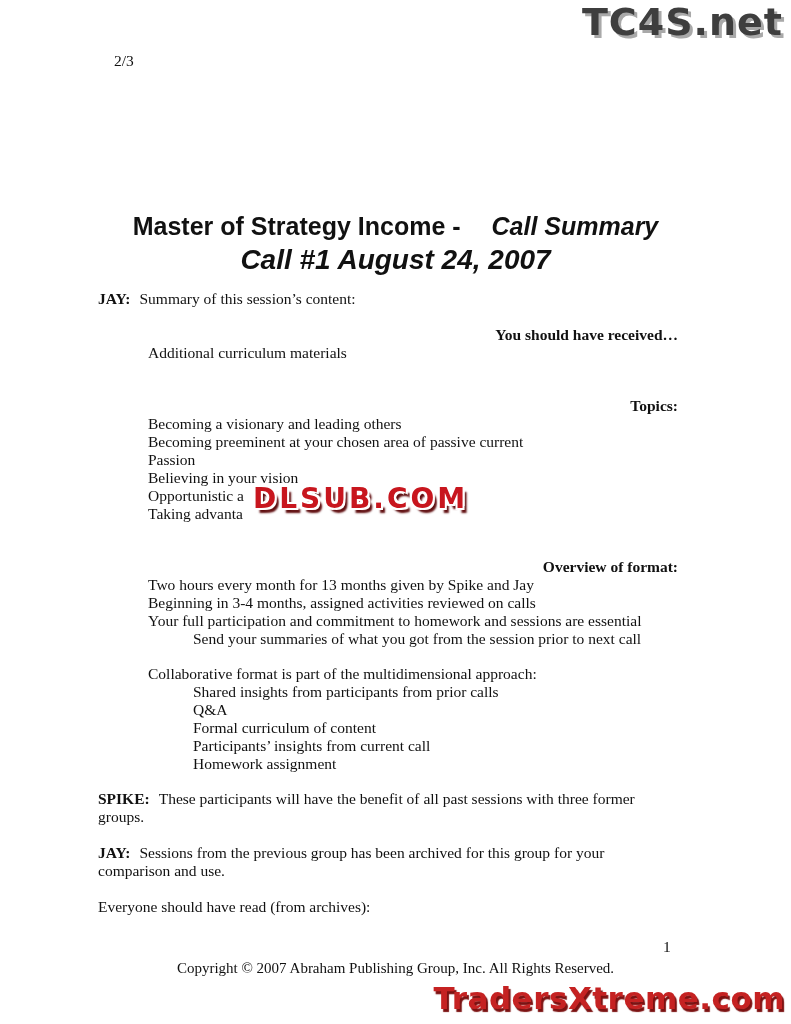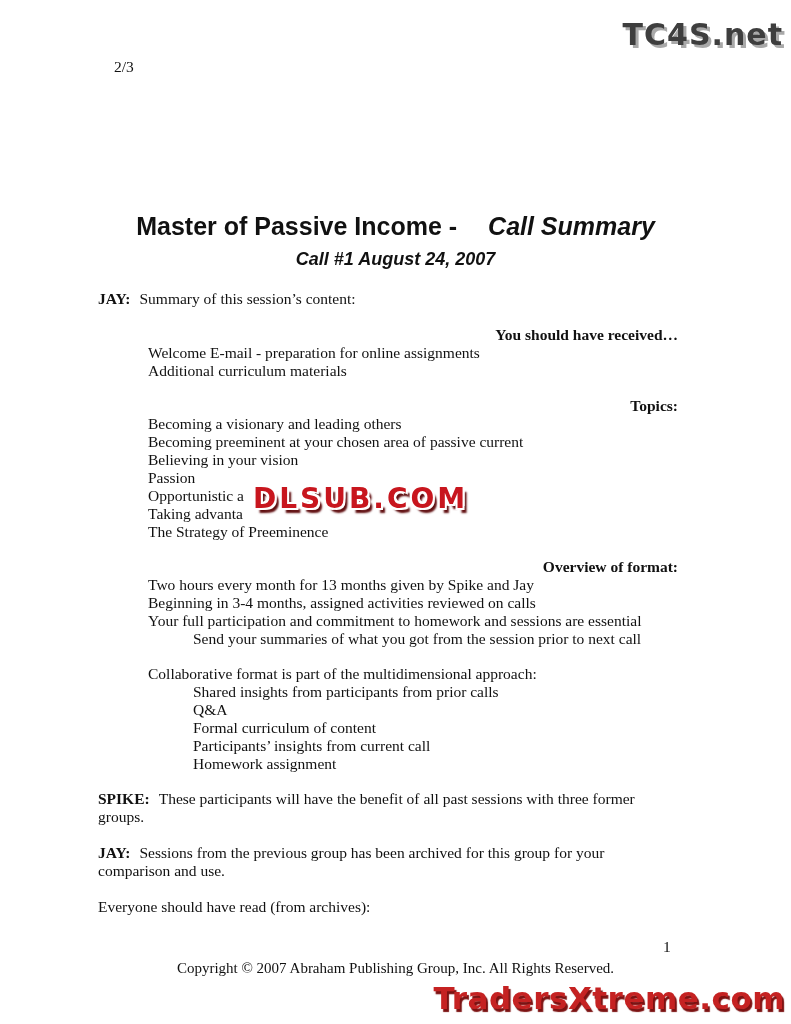--- a/index.html
+++ b/index.html
@@ -18,47 +18,46 @@
     color: #111111;
   }
 
   
   .tc4s-logo {
     position: absolute;
     top: 0px;
     right: 8px;
     font-family: "DejaVu Sans", sans-serif;
     font-weight: bold;
-    font-size: 30px;
+    font-size: 38px;
     letter-spacing: 1px;
     color: #3e3e3e;
     text-shadow: 3px 3px 0 #a9a9a9;
-    margin-top: 17px;
   }
 
   .page-indicator {
     position: absolute;
-    top: 58px;
+    top: 52px;
     left: 114px;
     font-size: 15.5px;
   }
 
   .title-block {
     position: absolute;
     top: 210px;
     left: 0;
     width: 100%;
     text-align: center;
     font-family: "Liberation Sans", sans-serif;
     font-weight: bold;
     line-height: 33px;
   }
   .title-line1 { font-size: 25px; }
   .title-line1 .italic-part { font-style: italic; margin-left: 24px; }
-  .title-line2 { font-size: 18px; font-style: italic; }
+  .title-line2 { font-size: 28px; font-style: italic; }
 
   .body-block {
     position: absolute;
     left: 98px;
     width: 580px;
     line-height: 18px;
   }
   .speaker-label {
     font-weight: bold;
     padding-right: 9px;
@@ -116,43 +115,41 @@
 </head>
 <body>
 
 <div class="page">
 
   <div class="tc4s-logo">TC4S.net</div>
 
   <div class="page-indicator">2/3</div>
 
   <div class="title-block">
-    <div class="title-line1"><span>Master of Passive Income - </span><span class="italic-part">Call Summary</span></div>
+    <div class="title-line1"><span>Master of Strategy Income - </span><span class="italic-part">Call Summary</span></div>
     <div class="title-line2">Call #1 August 24, 2007</div>
   </div>
 
   <div class="body-block" style="top:290px;">
     <span class="speaker-label">JAY:</span><span>Summary of this session’s content:</span>
   </div>
 
   <div class="body-block" style="top:326px;">
     <div class="ind1 bold">You should have received…</div>
-    <div class="ind1">Welcome E-mail - preparation for online assignments</div>
     <div class="ind1">Additional curriculum materials</div>
   </div>
 
   <div class="body-block" style="top:397px;">
     <div class="ind1 bold">Topics:</div>
     <div class="ind1">Becoming a visionary and leading others</div>
     <div class="ind1">Becoming preeminent at your chosen area of passive current</div>
+    <div class="ind1">Passion</div>
     <div class="ind1">Believing in your vision</div>
-    <div class="ind1">Passion</div>
     <div class="ind1">Opportunistic a</div>
     <div class="ind1">Taking advanta</div>
-    <div class="ind1">The Strategy of Preeminence</div>
   </div>
 
   <div class="body-block" style="top:558px;">
     <div class="ind1 bold">Overview of format:</div>
     <div class="ind1">Two hours every month for 13 months given by Spike and Jay</div>
     <div class="ind1">Beginning in 3-4 months, assigned activities reviewed on calls</div>
     <div class="ind1">Your full participation and commitment to homework and sessions are essential</div>
     <div class="ind2">Send your summaries of what you got from the session prior to next call</div>
   </div>
 

